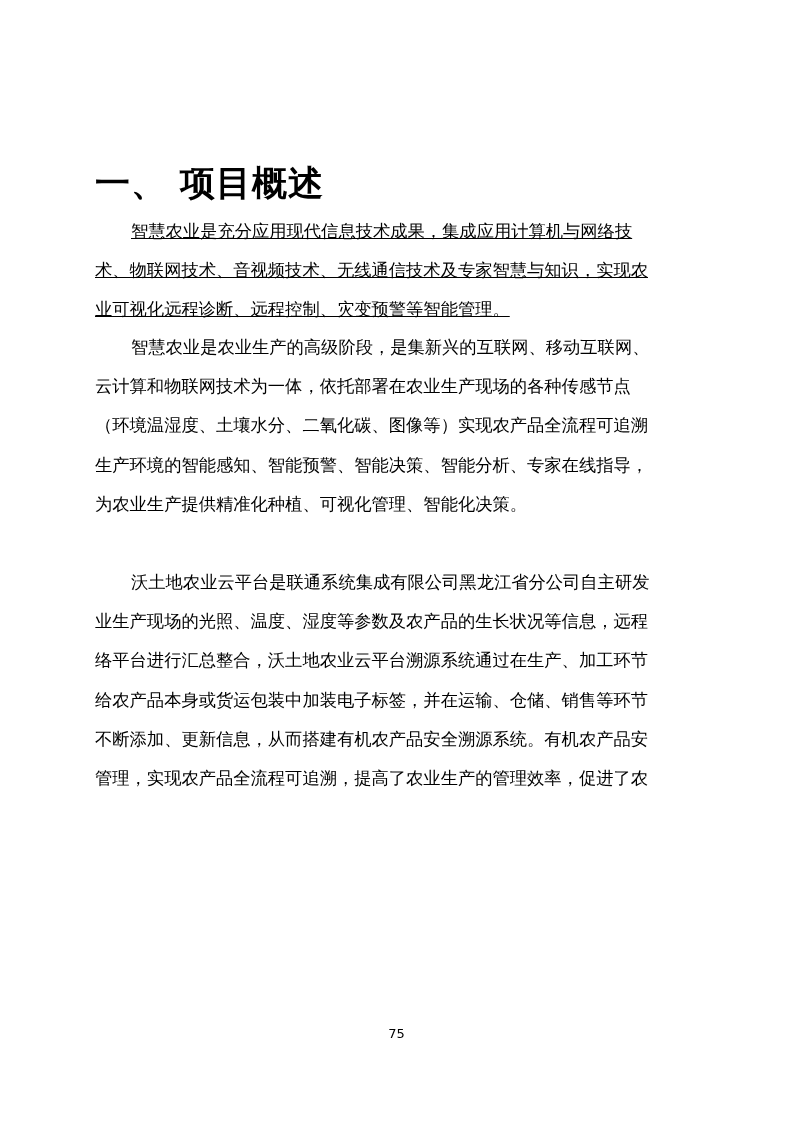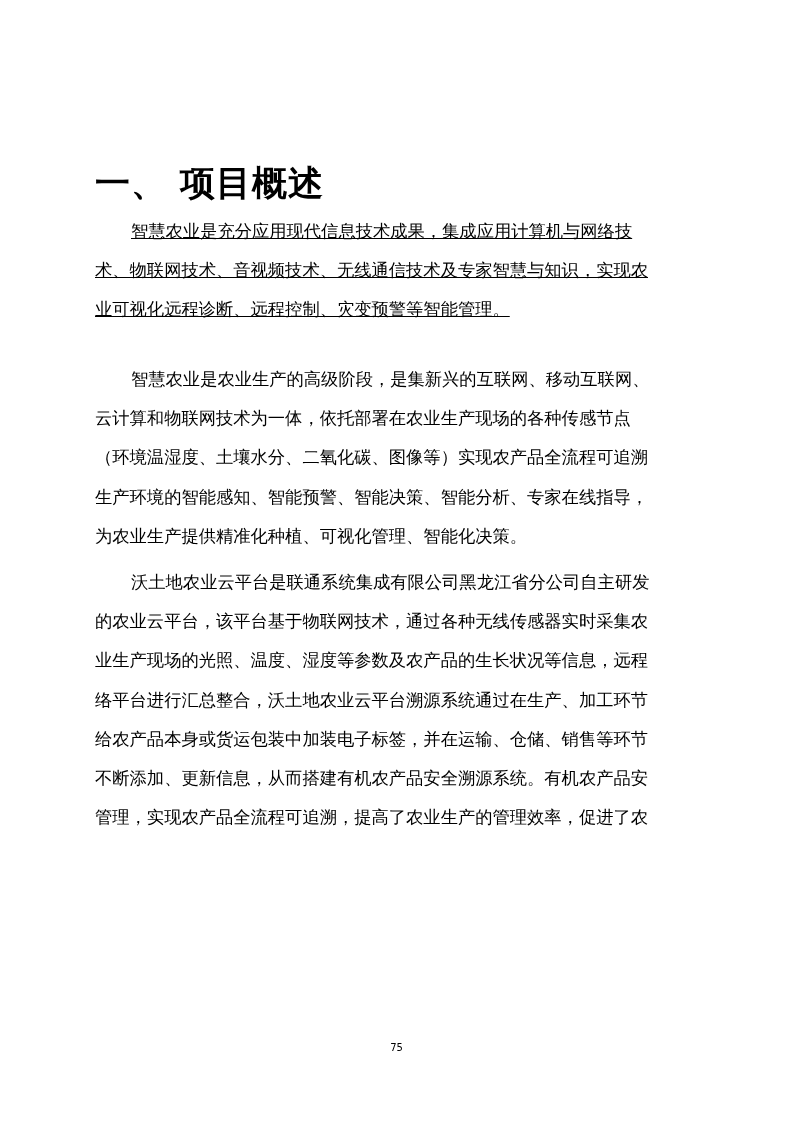--- a/index.html
+++ b/index.html
@@ -5,46 +5,45 @@
     html, body { margin: 0; padding: 0; background: #ffffff; }
     body { width: 793px; height: 1122px; position: relative; overflow: hidden;
            font-family: "DejaVu Serif", "Liberation Serif", serif; color: #000; }
     .heading { position: absolute; left: 95px; top: 160px; font-size: 35px; font-weight: bold;
                font-family: "DejaVu Sans", "Liberation Sans", sans-serif; letter-spacing: 1px; }
     .heading .num { display: inline-block; width: 85px; }
     .para { position: absolute; left: 95px; width: 600px; font-size: 17.3px; line-height: 39.2px; }
     .line { display: block; white-space: nowrap; height: 39.2px; }
     .indent { padding-left: 36px; }
     .page-num { position: absolute; left: 0; width: 793px; top: 1026px; text-align: center;
-                font-size: 10px; font-family: "DejaVu Sans", "Liberation Sans", sans-serif; margin-top: 16px; }
+                font-size: 13px; font-family: "DejaVu Sans", "Liberation Sans", sans-serif; }
   </style>
 </head>
 <body>
 
 <div class="heading">
   <span class="num">一、</span><span>项目概述</span>
 </div>
 
 <div class="para" style="top: 212px; text-decoration: underline;">
   <span class="line indent">智慧农业是充分应用现代信息技术成果，集成应用计算机与网络技</span>
   <span class="line">术、物联网技术、音视频技术、无线通信技术及专家智慧与知识，实现农</span>
   <span class="line">业可视化远程诊断、远程控制、灾变预警等智能管理。</span>
 </div>
 
-<div class="para" style="top: 360px;">
+<div class="para" style="top: 328px;">
   <span class="line indent">智慧农业是农业生产的高级阶段，是集新兴的互联网、移动互联网、</span>
   <span class="line">云计算和物联网技术为一体，依托部署在农业生产现场的各种传感节点</span>
   <span class="line">（环境温湿度、土壤水分、二氧化碳、图像等）实现农产品全流程可追溯</span>
   <span class="line">生产环境的智能感知、智能预警、智能决策、智能分析、专家在线指导，</span>
   <span class="line">为农业生产提供精准化种植、可视化管理、智能化决策。</span>
 </div>
 
 <div class="para" style="top: 563px;">
   <span class="line indent">沃土地农业云平台是联通系统集成有限公司黑龙江省分公司自主研发</span>
-  <span class="line">的农业云平台，该平台基于物联网技术，通过各种无线传感器实时采集农</span>
   <span class="line">业生产现场的光照、温度、湿度等参数及农产品的生长状况等信息，远程</span>
   <span class="line">络平台进行汇总整合，沃土地农业云平台溯源系统通过在生产、加工环节</span>
   <span class="line">给农产品本身或货运包装中加装电子标签，并在运输、仓储、销售等环节</span>
   <span class="line">不断添加、更新信息，从而搭建有机农产品安全溯源系统。有机农产品安</span>
   <span class="line">管理，实现农产品全流程可追溯，提高了农业生产的管理效率，促进了农</span>
 </div>
 
 <div class="page-num">75</div>
 
 </body></html>

